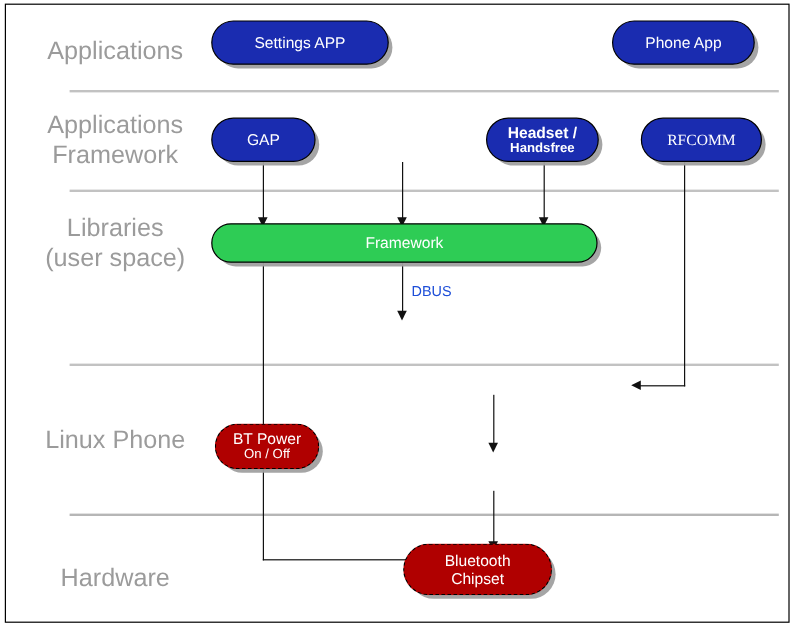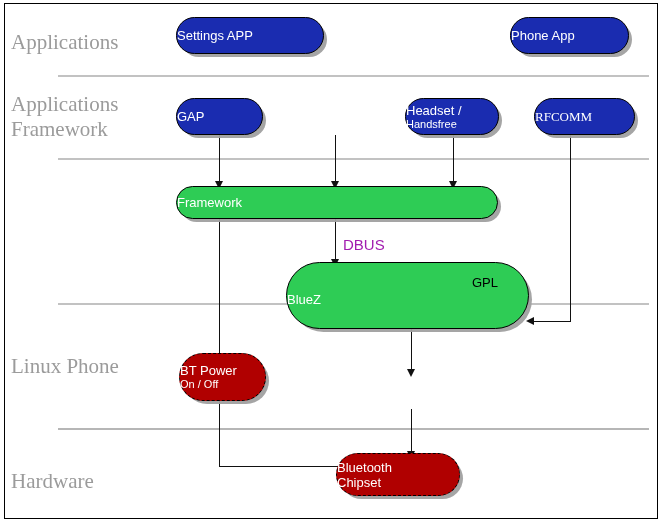--- a/index.html
+++ b/index.html
@@ -1,34 +1,34 @@
 <!DOCTYPE html>
 <html><head>
 <meta charset="utf-8">
 <style>
   html,body{margin:0;padding:0;background:#ffffff;}
   body{font-family:"Liberation Sans","DejaVu Sans",sans-serif;}
   #stage{position:relative;width:663px;height:523px;background:#ffffff;overflow:hidden;}
   #frame{position:absolute;left:4px;top:3px;width:654px;height:516px;border:1.5px solid #000;box-sizing:border-box;background:#fff;}
 
   .divider{position:absolute;height:0;border-top:2px solid #c2c2c2;}
-  .layer-label{position:absolute;color:#9b9b9b;font-size:21px;line-height:25px;white-space:pre-line;font-family:Liberation Serif, serif;}
+  .layer-label{position:absolute;color:#9b9b9b;font-size:21px;line-height:25px;text-align:center;white-space:pre-line;}
 
   
   .vline{position:absolute;width:0;border-left:1.6px solid #111;}
   .hline{position:absolute;height:0;border-top:1.6px solid #111;}
   .arrow-down{position:absolute;width:0;height:0;border-left:4.5px solid transparent;border-right:4.5px solid transparent;border-top:8px solid #111;}
   .arrow-left{position:absolute;width:0;height:0;border-top:4.5px solid transparent;border-bottom:4.5px solid transparent;border-right:8px solid #111;}
   .arrow-right{position:absolute;width:0;height:0;border-top:4.5px solid transparent;border-bottom:4.5px solid transparent;border-left:8px solid #111;}
 
-  .edge-label{position:absolute;color:#a21caf;font-size:15px;}
+  .edge-label{position:absolute;color:#1d4ed8;font-size:12px;}
 
   
   .node{position:absolute;box-sizing:border-box;display:flex;flex-direction:column;
-        align-items:flex-start;justify-content:center;color:#fff;text-align:center;
+        align-items:center;justify-content:center;color:#fff;text-align:center;
         border:1.2px solid #000;border-radius:999px;
         box-shadow:4px 4px 0 -1px rgba(160,160,160,.95);}
   .node .l1{font-size:13px;line-height:15px;}
   .node .l2{font-size:11px;line-height:13px;}
   .node.blue{background:#1a2cb0;}
   .node.green{background:#2ecc55;}
   .node.red{background:#b00000;border-style:dashed;}
   .badge{position:absolute;color:#000;font-size:13px;}
 </style>
 </head>
@@ -38,20 +38,22 @@
   <div id="frame">
 
     <div class="divider" style="left:53px;top:71px;width:591px;"></div>
     <div class="divider" style="left:53px;top:154px;width:591px;"></div>
     <div class="divider" style="left:53px;top:299px;width:591px;"></div>
     <div class="divider" style="left:53px;top:424px;width:591px;border-top-color:#b6b6b6;"></div>
 
     <div class="layer-label" style="left:6px;top:26px;width:170px;">Applications</div>
     <div class="layer-label" style="left:6px;top:88px;width:170px;">Applications
 Framework</div>
+    <div class="layer-label" style="left:6px;top:174px;width:170px;">Libraries
+(user space)</div>
     <div class="layer-label" style="left:6px;top:350px;width:170px;">Linux Phone</div>
     <div class="layer-label" style="left:6px;top:465px;width:170px;">Hardware</div>
 
     <div class="vline" style="left:214px;top:131px;height:48px;"></div>
     <div class="arrow-down" style="left:209.5px;top:177px;"></div>
 
     <div class="vline" style="left:330px;top:131px;height:48px;"></div>
     <div class="arrow-down" style="left:325.5px;top:177px;"></div>
 
     <div class="vline" style="left:448px;top:131px;height:48px;"></div>
@@ -78,37 +80,33 @@
     <div class="node blue" style="left:171px;top:13px;width:148px;height:37px;">
       <span class="l1">Settings APP</span>
     </div>
     <div class="node blue" style="left:505px;top:13px;width:119px;height:37px;">
       <span class="l1">Phone App</span>
     </div>
 
     <div class="node blue" style="left:171px;top:94px;width:87px;height:37px;">
       <span class="l1">GAP</span>
     </div>
-    <div class="node blue" style="left:400px;top:94px;width:94px;height:37px;">
+    <div class="node blue" style="left:400px;top:94px;width:94px;height:37px;font-weight:bold;">
       <span class="l1">Headset /</span>
       <span class="l2">Handsfree</span>
     </div>
     <div class="node blue" style="left:529px;top:94px;width:101px;height:37px;font-family:Liberation Serif, serif;">
       <span class="l1">RFCOMM</span>
     </div>
 
     <div class="node green" style="left:171px;top:182px;width:322px;height:33px;">
       <span class="l1">Framework</span>
     </div>
-    <div class="node green" style="left:281px;top:258px;width:243px;height:67px;">
-      <span class="badge" style="right:30px;top:12px;">GPL</span>
-      <span class="l1" style="margin-top:8px;">BlueZ</span>
-    </div>
 
-    <div class="node red" style="left:174px;top:349px;width:87px;height:48px;">
+    <div class="node red" style="left:174px;top:349px;width:87px;height:38px;">
       <span class="l1">BT Power</span>
       <span class="l2">On / Off</span>
     </div>
 
     <div class="node red" style="left:331px;top:449px;width:124px;height:43px;">
       <span class="l1">Bluetooth</span>
       <span class="l1">Chipset</span>
     </div>
 
   </div>

